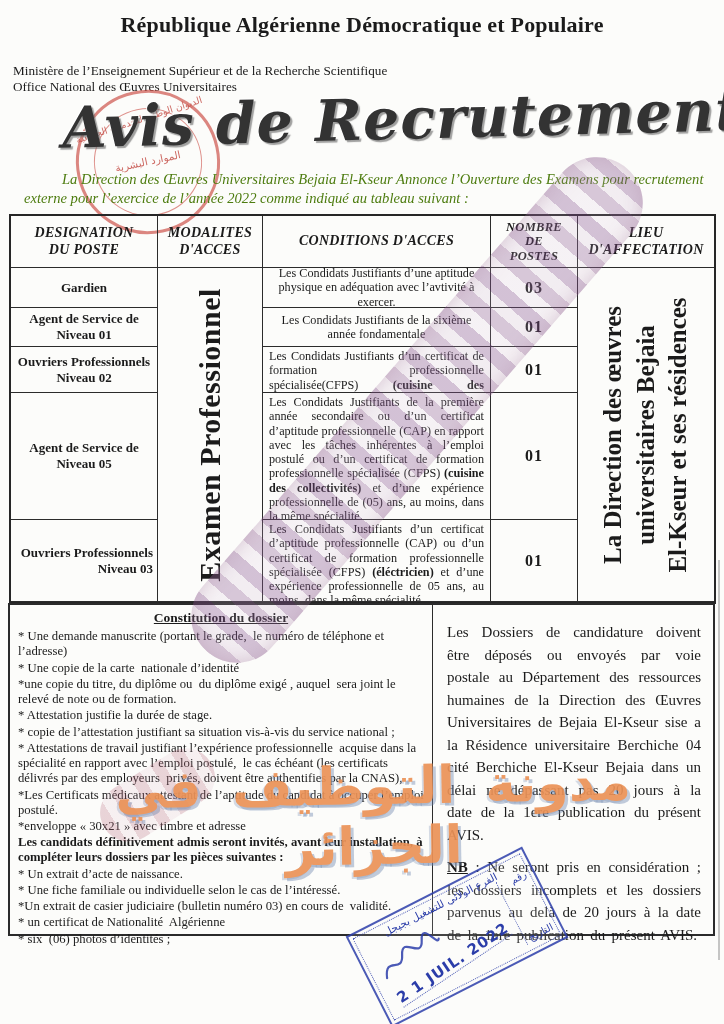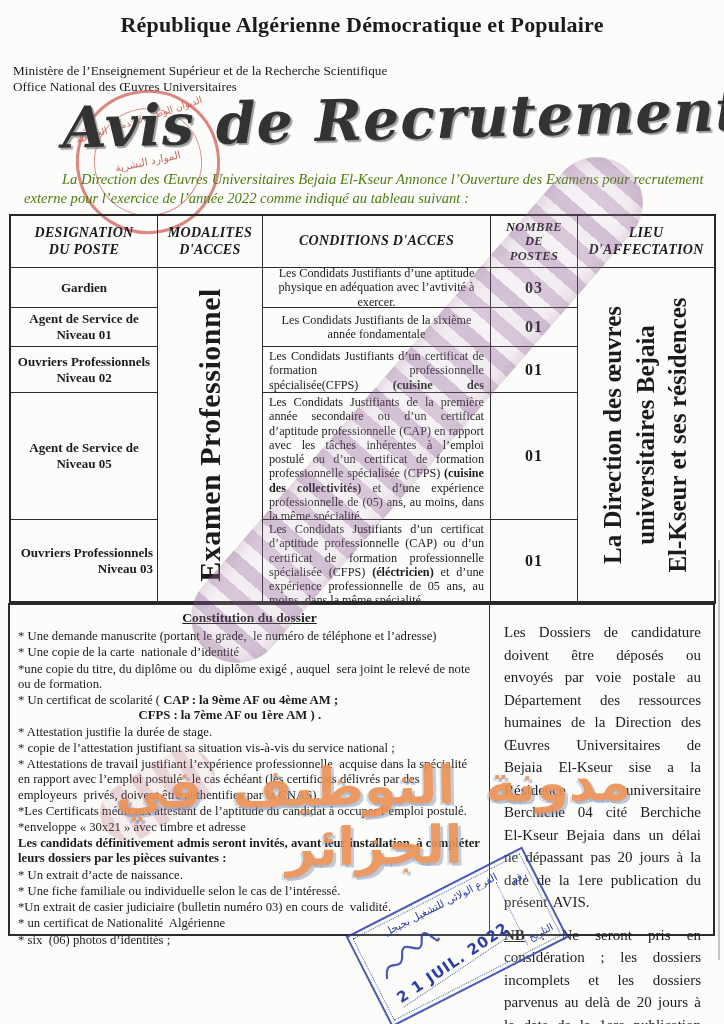--- a/index.html
+++ b/index.html
@@ -48,21 +48,21 @@
   .num{font-weight:700;font-size:16px;letter-spacing:1px;}
   .vcell{position:relative;}
   .vtext{position:absolute;left:50%;top:50%;transform:translate(-50%,-50%) rotate(-90deg);
        font-weight:700;text-align:center;}
   .vtext.examen{font-size:30px;white-space:nowrap;letter-spacing:.5px;}
   .vtext.lieu{width:360px;font-size:25px;line-height:1.3;}
 
   
   #bottom-box{position:absolute;left:8px;top:603px;width:707px;height:333px;z-index:2;
        border:2px solid #2b2b2b;box-sizing:border-box;display:flex;}
-  .left-pane{width:480px;box-sizing:border-box;border-right:1.6px solid #2b2b2b;
+  .left-pane{width:423px;box-sizing:border-box;border-right:1.6px solid #2b2b2b;
        padding:3px 8px 0 8px;font-size:12.7px;line-height:1.2;}
   .dossier-title{text-align:center;font-weight:700;text-decoration:underline;
        font-size:13.5px;margin:2px 0 3px 0;}
   .d-item{white-space:pre-wrap;margin:0 0 1px 0;}
   .right-pane{flex:1;box-sizing:border-box;padding:16px 12px 8px 14px;
        font-size:15px;line-height:1.5;text-align:justify;word-spacing:2.5px;}
   .nb-block{margin-top:10px;}
   .nb-label{font-weight:700;text-decoration:underline;}
 
   
@@ -160,22 +160,20 @@
       <div class="tcell num" style="grid-area: 6 / 4;">01</div>
     </div>
 
   <div id="bottom-box">
     <div class="left-pane">
       <div class="dossier-title">Constitution du dossier</div>
       <div id="dossier-list">
           <div class="d-item"><span>* Une demande manuscrite (portant le grade,  le numéro de téléphone et l’adresse)</span></div>
           <div class="d-item"><span>* Une copie de la carte  nationale d’identité</span></div>
           <div class="d-item"><span>*une copie du titre, du diplôme ou  du diplôme exigé , auquel  sera joint le relevé de note ou de formation.</span></div>
-          <div class="d-item"><span>* Un certificat de scolarité ( </span><b>CAP : la 9ème AF ou 4ème AM ;</b><span>
-                                      </span><b>CFPS : la 7ème AF ou 1ère AM ) .</b></div>
           <div class="d-item"><span>* Attestation justifie la durée de stage.</span></div>
           <div class="d-item"><span>* copie de l’attestation justifiant sa situation vis-à-vis du service national ;</span></div>
           <div class="d-item"><span>* Attestations de travail justifiant l’expérience professionnelle  acquise dans la spécialité en rapport avec l’emploi postulé,  le cas échéant (les certificats délivrés par des employeurs  privés, doivent être authentifies par la CNAS),</span></div>
           <div class="d-item"><span>*Les Certificats médicaux attestant de l’aptitude du candidat à occuper l’emploi postulé.</span></div>
           <div class="d-item"><span>*enveloppe « 30x21 » avec timbre et adresse</span></div>
           <div class="d-item"><b>Les candidats définitivement admis seront invités, avant leur installation, à compléter leurs dossiers par les pièces suivantes :</b></div>
           <div class="d-item"><span>* Un extrait d’acte de naissance.</span></div>
           <div class="d-item"><span>* Une fiche familiale ou individuelle selon le cas de l’intéressé.</span></div>
           <div class="d-item"><span>*Un extrait de casier judiciaire (bulletin numéro 03) en cours de  validité.</span></div>
           <div class="d-item"><span>* un certificat de Nationalité  Algérienne</span></div>

